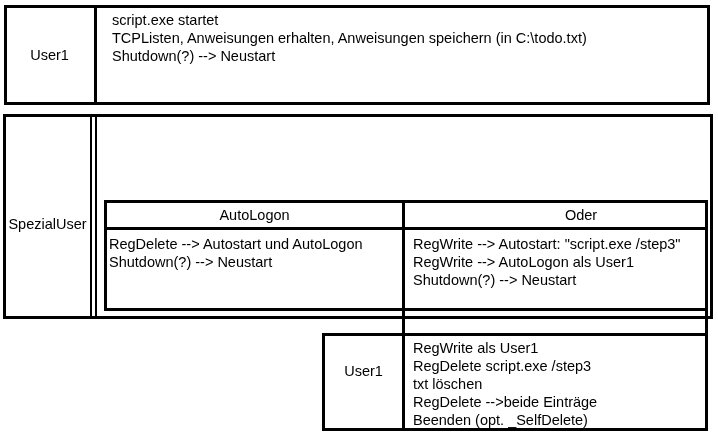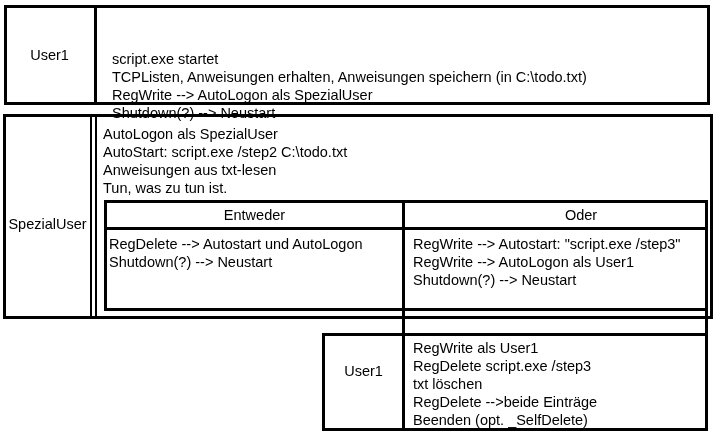--- a/index.html
+++ b/index.html
@@ -34,52 +34,45 @@
   .hdr { position: absolute; text-align: center; white-space: nowrap; }
 </style>
 </head>
 <body>
 
 <div class="canvas">
 
   <div class="rect" style="left:4px; top:5px; width:706px; height:100px;"></div>
   <div class="v" style="left:94px; top:5px; width:3px; height:100px;"></div>
   <div class="label" style="left:7px; top:5px; width:85px; height:100px;">User1</div>
-  <div class="lines" style="left:112px; top:11px;margin-top:39px;">
+  <div class="lines" style="left:112px; top:11px;">
     <div>script.exe startet</div>
     <div>TCPListen, Anweisungen erhalten, Anweisungen speichern (in C:\todo.txt)</div>
-    <div>RegWrite --&gt; AutoLogon als SpezialUser</div>
     <div>Shutdown(?) --&gt; Neustart</div>
   </div>
 
   <div class="rect" style="left:3px; top:114px; width:710px; height:205px;"></div>
 
   <div class="v" style="left:90px; top:114px; width:2.2px; height:205px;"></div>
   <div class="v" style="left:94.6px; top:114px; width:2.2px; height:205px;"></div>
   <div class="label" style="left:5px; top:114px; width:85px; height:219px;">SpezialUser</div>
-  <div class="lines" style="left:103px; top:125px;">
-    <div>AutoLogon als SpezialUser</div>
-    <div>AutoStart: script.exe /step2 C:\todo.txt</div>
-    <div>Anweisungen aus txt-lesen</div>
-    <div>Tun, was zu tun ist.</div>
-  </div>
 
   <div class="h" style="left:104px; top:200px; width:604px; height:2.5px;"></div>
 
   <div class="h" style="left:104px; top:227px; width:604px; height:2.5px;"></div>
 
   <div class="h" style="left:104px; top:308px; width:604px; height:2.5px;"></div>
 
   <div class="v" style="left:104px; top:200px; width:2.5px; height:110px;"></div>
 
   <div class="v" style="left:402px; top:200px; width:3px; height:231px;"></div>
 
   <div class="v" style="left:705px; top:200px; width:3px; height:231px;"></div>
 
-  <div class="hdr" style="left:107px; top:206px; width:295px;">Entweder</div>
+  <div class="hdr" style="left:107px; top:206px; width:295px;">AutoLogon</div>
   <div class="hdr" style="left:405px; top:206px; width:352px;">Oder</div>
 
   <div class="lines" style="left:109px; top:235px;">
     <div>RegDelete --&gt; Autostart und AutoLogon</div>
     <div>Shutdown(?) --&gt; Neustart</div>
   </div>
   <div class="lines" style="left:413px; top:235px;">
     <div>RegWrite --&gt; Autostart: "script.exe /step3"</div>
     <div>RegWrite --&gt; AutoLogon als User1</div>
     <div>Shutdown(?) --&gt; Neustart</div>

